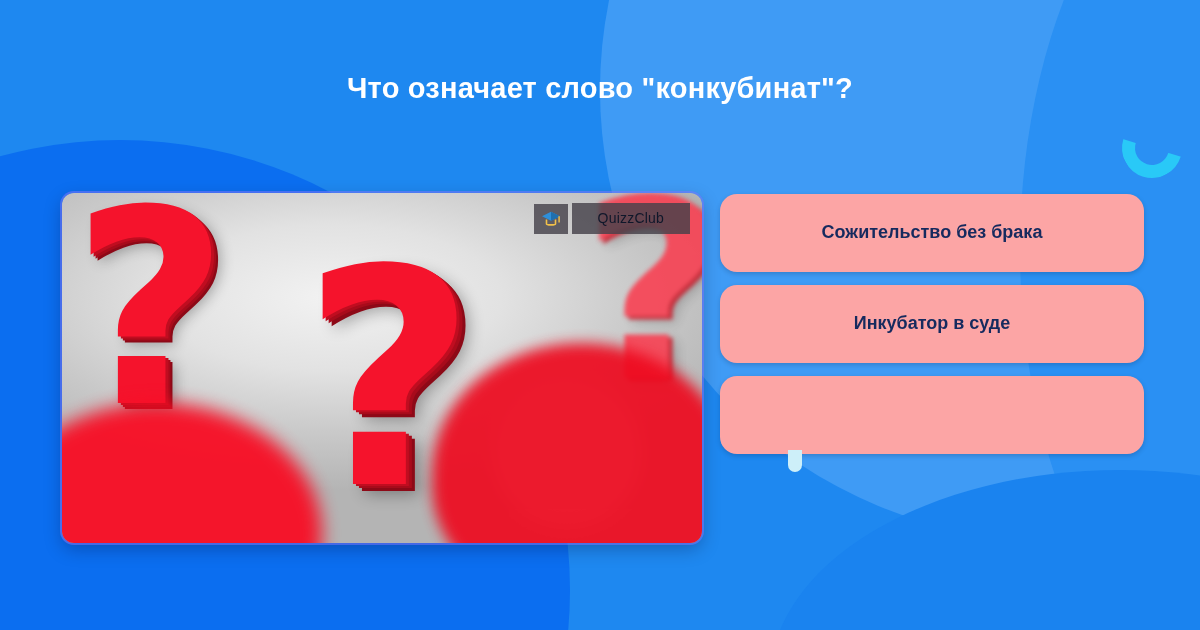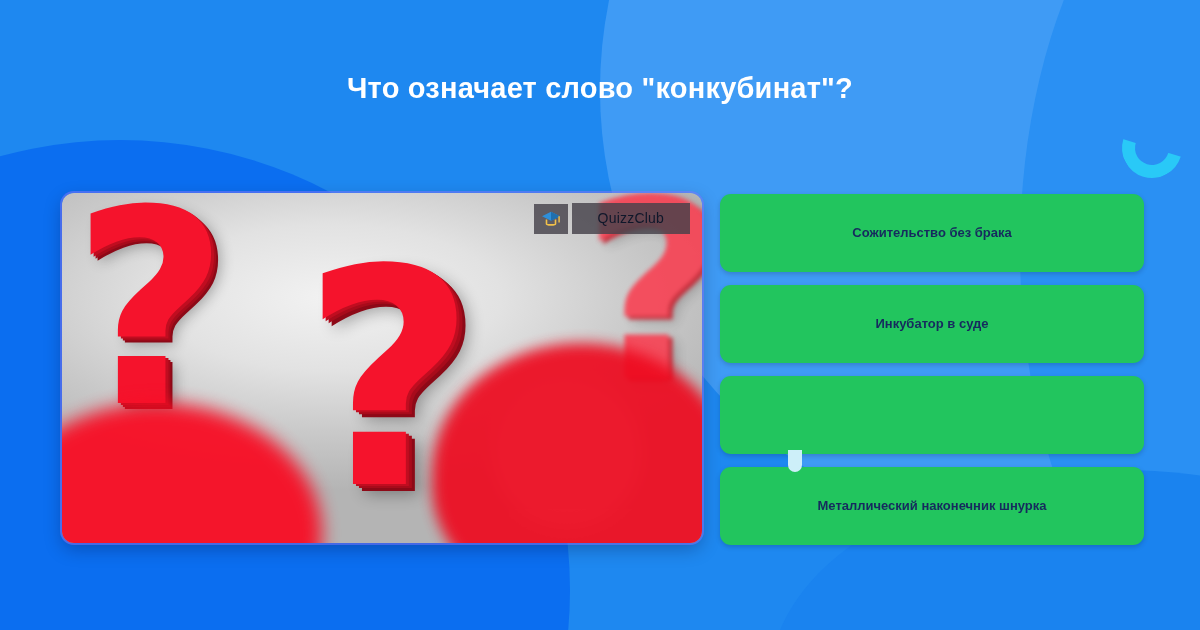--- a/index.html
+++ b/index.html
@@ -175,29 +175,29 @@
     position:absolute;
     left:720px; top:194px;
     width:424px;
     z-index:5;
   }
   .answer {
     position:relative;
     width:424px;
     height:78px;
     margin-bottom:13px;
-    background:#22c55e;
-    border-radius:11px;
+    background:#fca5a5;
+    border-radius:17px;
     display:flex;
     align-items:center;
     justify-content:center;
     text-align:center;
     padding:0 22px;
     color:#162a5e;
-    font-size:13px;
+    font-size:18px;
     font-weight:bold;
     line-height:1.3;
     box-shadow:0 2px 5px rgba(0,0,30,0.18);
     cursor:pointer;
   }
   .answer:last-child { margin-bottom:0; }
 
   
   .answer-connector {
     position:absolute;
@@ -249,18 +249,15 @@
   <div class="answers">
     <div class="answer">
       <span>Сожительство без брака</span>
     </div>
     <div class="answer">
       <span>Инкубатор в суде</span>
     </div>
     <div class="answer">
       <span class="answer-connector"></span>
     </div>
-    <div class="answer">
-      <span>Металлический наконечник шнурка</span>
-    </div>
   </div>
 
 </div>
 
 </body></html>

